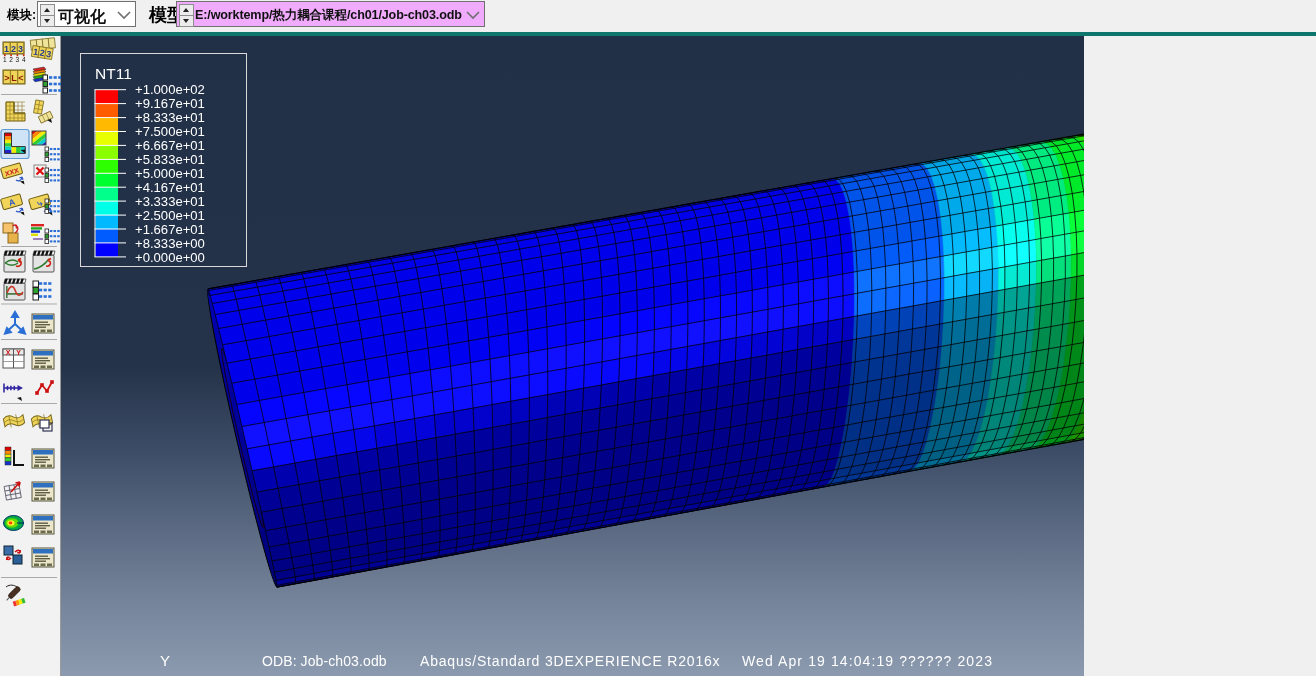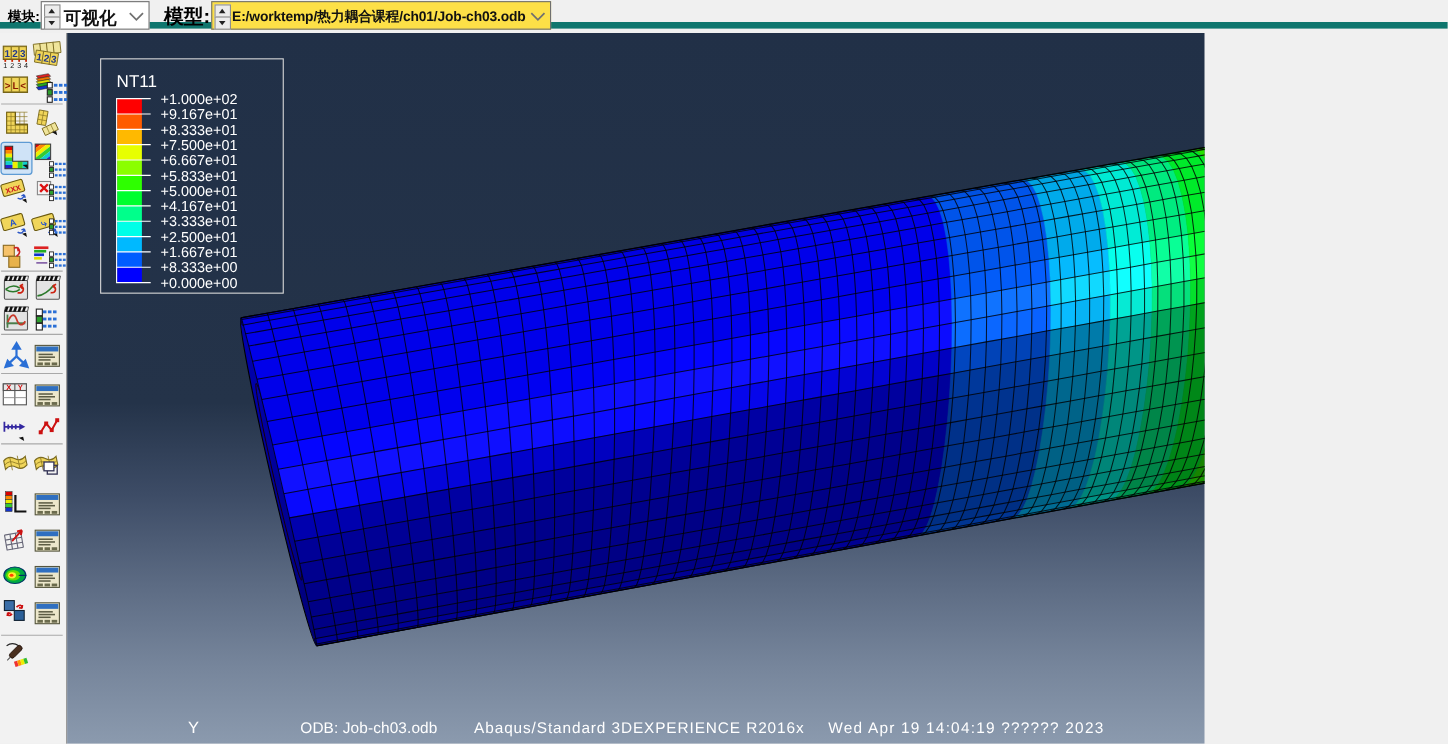--- a/index.html
+++ b/index.html
@@ -1,16 +1,16 @@
 <!DOCTYPE html>
 <html><head><meta charset="utf-8">
 <style>
 html,body{margin:0;padding:0;width:1316px;height:676px;overflow:hidden;background:#f0f0f0;
 font-family:"Liberation Sans", sans-serif;}
-#vp{position:absolute;left:60px;top:30px;width:1035px;height:646px;overflow:hidden;
+#vp{position:absolute;left:49px;top:30px;width:1035px;height:646px;overflow:hidden;
 background:linear-gradient(180deg,#213047 0%,#243349 52%,#3d4c66 65%,#5d6c84 78%,#76859b 89%,#8b9aae 100%);text-align:center;}
 #tb{position:absolute;left:0;top:30px;width:61px;height:646px;background:#f2f2f2;border-right:1px solid #9a9a9a;box-sizing:border-box;}
 svg text{font-family:"Liberation Sans", sans-serif;}
 </style></head>
 <body>
 <div id="vp">
 <svg width="1316" height="676" style="position:absolute;left:-61px;top:-30px" xmlns="http://www.w3.org/2000/svg">
 <defs>
         <linearGradient id="lcap" x1="1" y1="0" x2="0" y2="0">
           <stop offset="0" stop-color="#0000b2"></stop>
@@ -1338,36 +1338,36 @@
           <g transform="rotate(-18 14 19)">
             <rect x="9" y="17" width="3" height="5" fill="#e33"></rect>
             <rect x="12" y="17" width="3" height="5" fill="#f90"></rect>
             <rect x="15" y="17" width="3" height="5" fill="#ee0"></rect>
             <rect x="18" y="17" width="3" height="5" fill="#3b3"></rect>
           </g>
         </g>
       </g>
     </svg>
   </div>
-<div style="position:absolute;left:0;top:0;width:1316px;height:26px;background:#f0f0f0;border-bottom:6px solid #0f766e;box-sizing:border-box">
+<div style="position:absolute;left:0;top:0;width:1316px;height:36px;background:#f0f0f0;border-bottom:4px solid #0f766e;box-sizing:border-box">
     <div style="position:absolute;left:7px;top:7px;font-size:12.5px;font-weight:bold;color:#000">模块:</div>
     <div style="position:absolute;left:37px;top:1px;width:97px;height:24px;background:#fff;border:1px solid #707070">
       <div style="position:absolute;left:2px;top:2px;width:13px;height:10px;background:#ececec;border:1px solid #8f8f8f">
         <div style="position:absolute;left:3px;top:2.5px;width:0;height:0;border-left:3.5px solid transparent;border-right:3.5px solid transparent;border-bottom:4.5px solid #222"></div>
       </div>
       <div style="position:absolute;left:2px;top:13px;width:13px;height:10px;background:#ececec;border:1px solid #8f8f8f">
         <div style="position:absolute;left:3px;top:3px;width:0;height:0;border-left:3.5px solid transparent;border-right:3.5px solid transparent;border-top:4.5px solid #222"></div>
       </div>
       <div style="position:absolute;left:20px;top:4.5px;font-size:16px;font-weight:bold;color:#111">可视化</div>
       <svg style="position:absolute;right:4px;top:8px" width="14" height="10">
         <polyline points="1,2 7,8 13,2" fill="none" stroke="#707070" stroke-width="1.6"></polyline>
       </svg>
     </div>
     <div style="position:absolute;left:149px;top:3px;font-size:18px;font-weight:bold;color:#000">模型:</div>
-    <div style="position:absolute;left:192px;top:1px;width:307px;height:24px;background:#fde047;border:1px solid #707070">
+    <div style="position:absolute;left:176px;top:1px;width:307px;height:24px;background:#f0abfc;border:1px solid #707070">
       <div style="position:absolute;left:2px;top:2px;width:13px;height:10px;background:#ececec;border:1px solid #8f8f8f">
         <div style="position:absolute;left:3px;top:2.5px;width:0;height:0;border-left:3.5px solid transparent;border-right:3.5px solid transparent;border-bottom:4.5px solid #222"></div>
       </div>
       <div style="position:absolute;left:2px;top:13px;width:13px;height:10px;background:#ececec;border:1px solid #8f8f8f">
         <div style="position:absolute;left:3px;top:3px;width:0;height:0;border-left:3.5px solid transparent;border-right:3.5px solid transparent;border-top:4.5px solid #222"></div>
       </div>
       <div style="position:absolute;left:18px;top:4.5px;font-size:12.6px;font-weight:bold;letter-spacing:-0.15px;color:#111;white-space:nowrap">E:/worktemp/热力耦合课程/ch01/Job-ch03.odb</div>
       <svg style="position:absolute;right:4px;top:8px" width="14" height="10">
         <polyline points="1,2 7,8 13,2" fill="none" stroke="#707070" stroke-width="1.6"></polyline>
       </svg>

